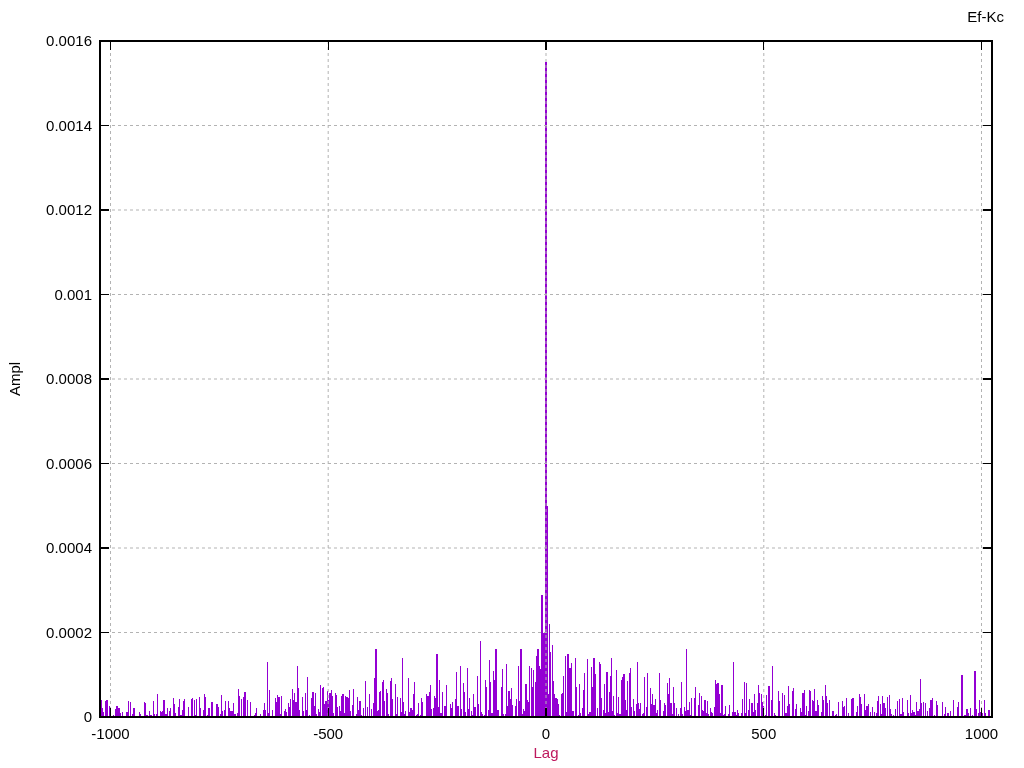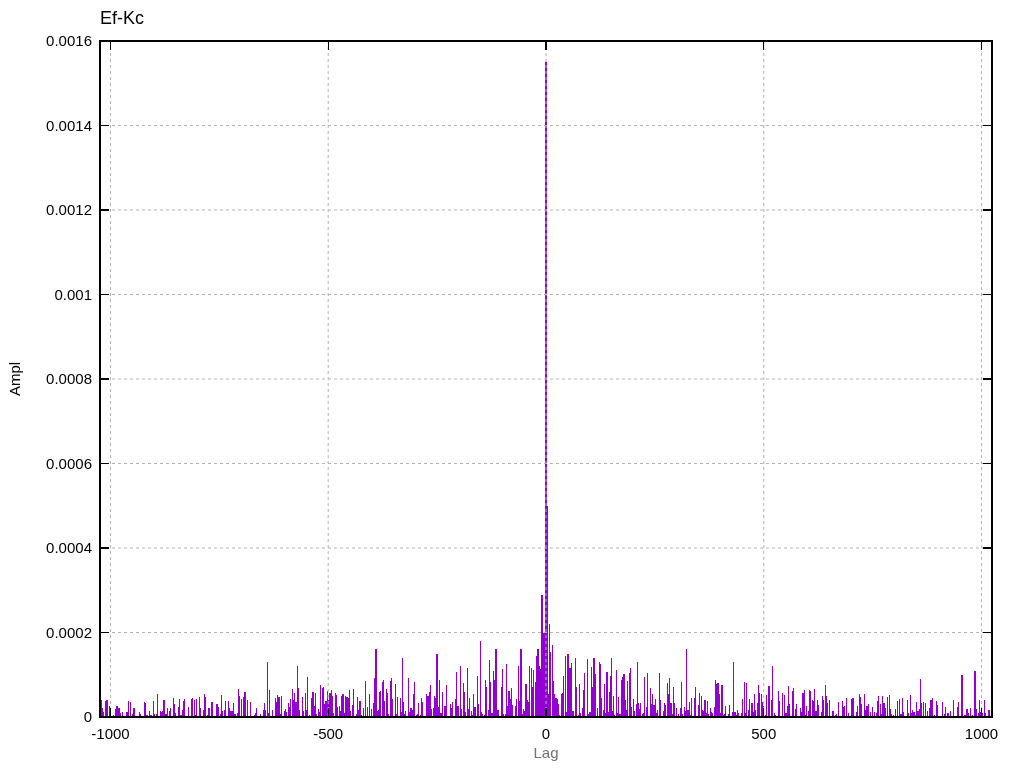--- a/index.html
+++ b/index.html
@@ -15,46 +15,46 @@
     background: #ffffff;
     overflow: hidden;
   }
   .chart-container svg {
     position: absolute;
     left: 0;
     top: 0;
   }
   .chart-title {
     position: absolute;
-    left: 100px;
+    left: 112px;
     top: 8px;
     width: 892px;
-    text-align: left;
-    font-size: 18px;
+    text-align: right;
+    font-size: 15px;
     color: #000000;
     z-index: 2;
   }
   .y-axis-label {
     position: absolute;
     left: 14px;
     top: 379px;
     transform: translate(-50%, -50%) rotate(-90deg);
     white-space: nowrap;
     font-size: 15px;
     color: #000000;
     z-index: 2;
   }
   .x-axis-label {
     position: absolute;
     left: 100px;
     top: 744px;
     width: 892px;
     text-align: center;
     font-size: 15px;
-    color: #737373;
+    color: #be185d;
     z-index: 2;
   }
   svg text.tick-label {
     font-family: "Liberation Sans", sans-serif;
     font-size: 15px;
     fill: #000000;
   }
 </style>
 </head>
 <body>

